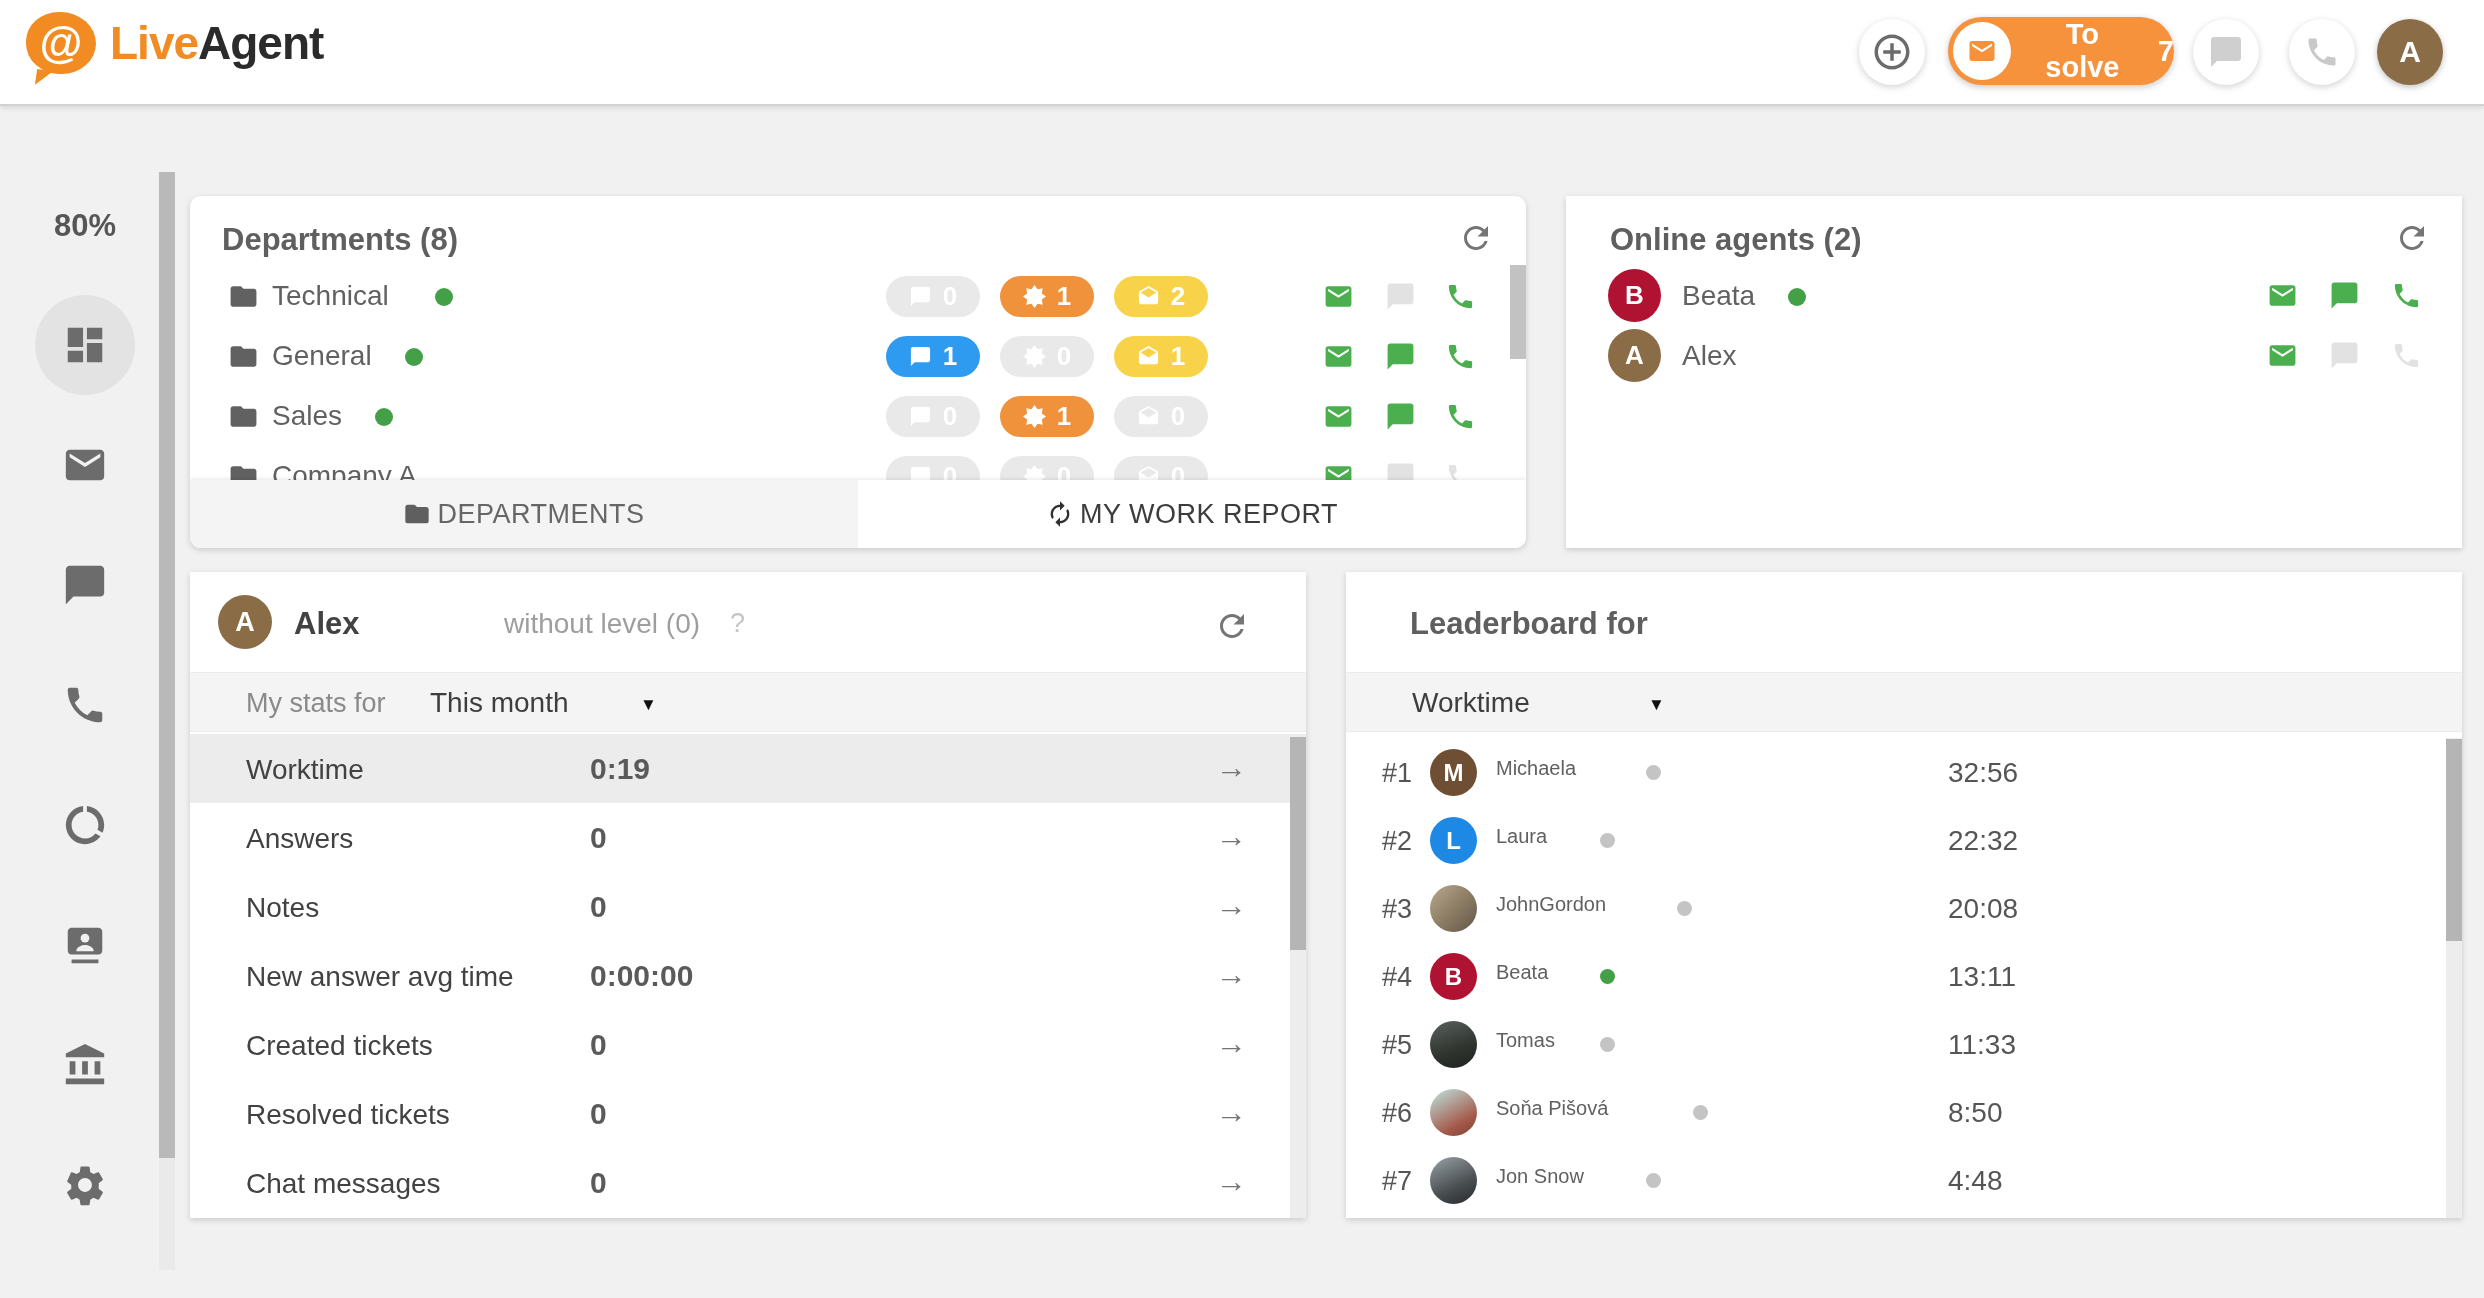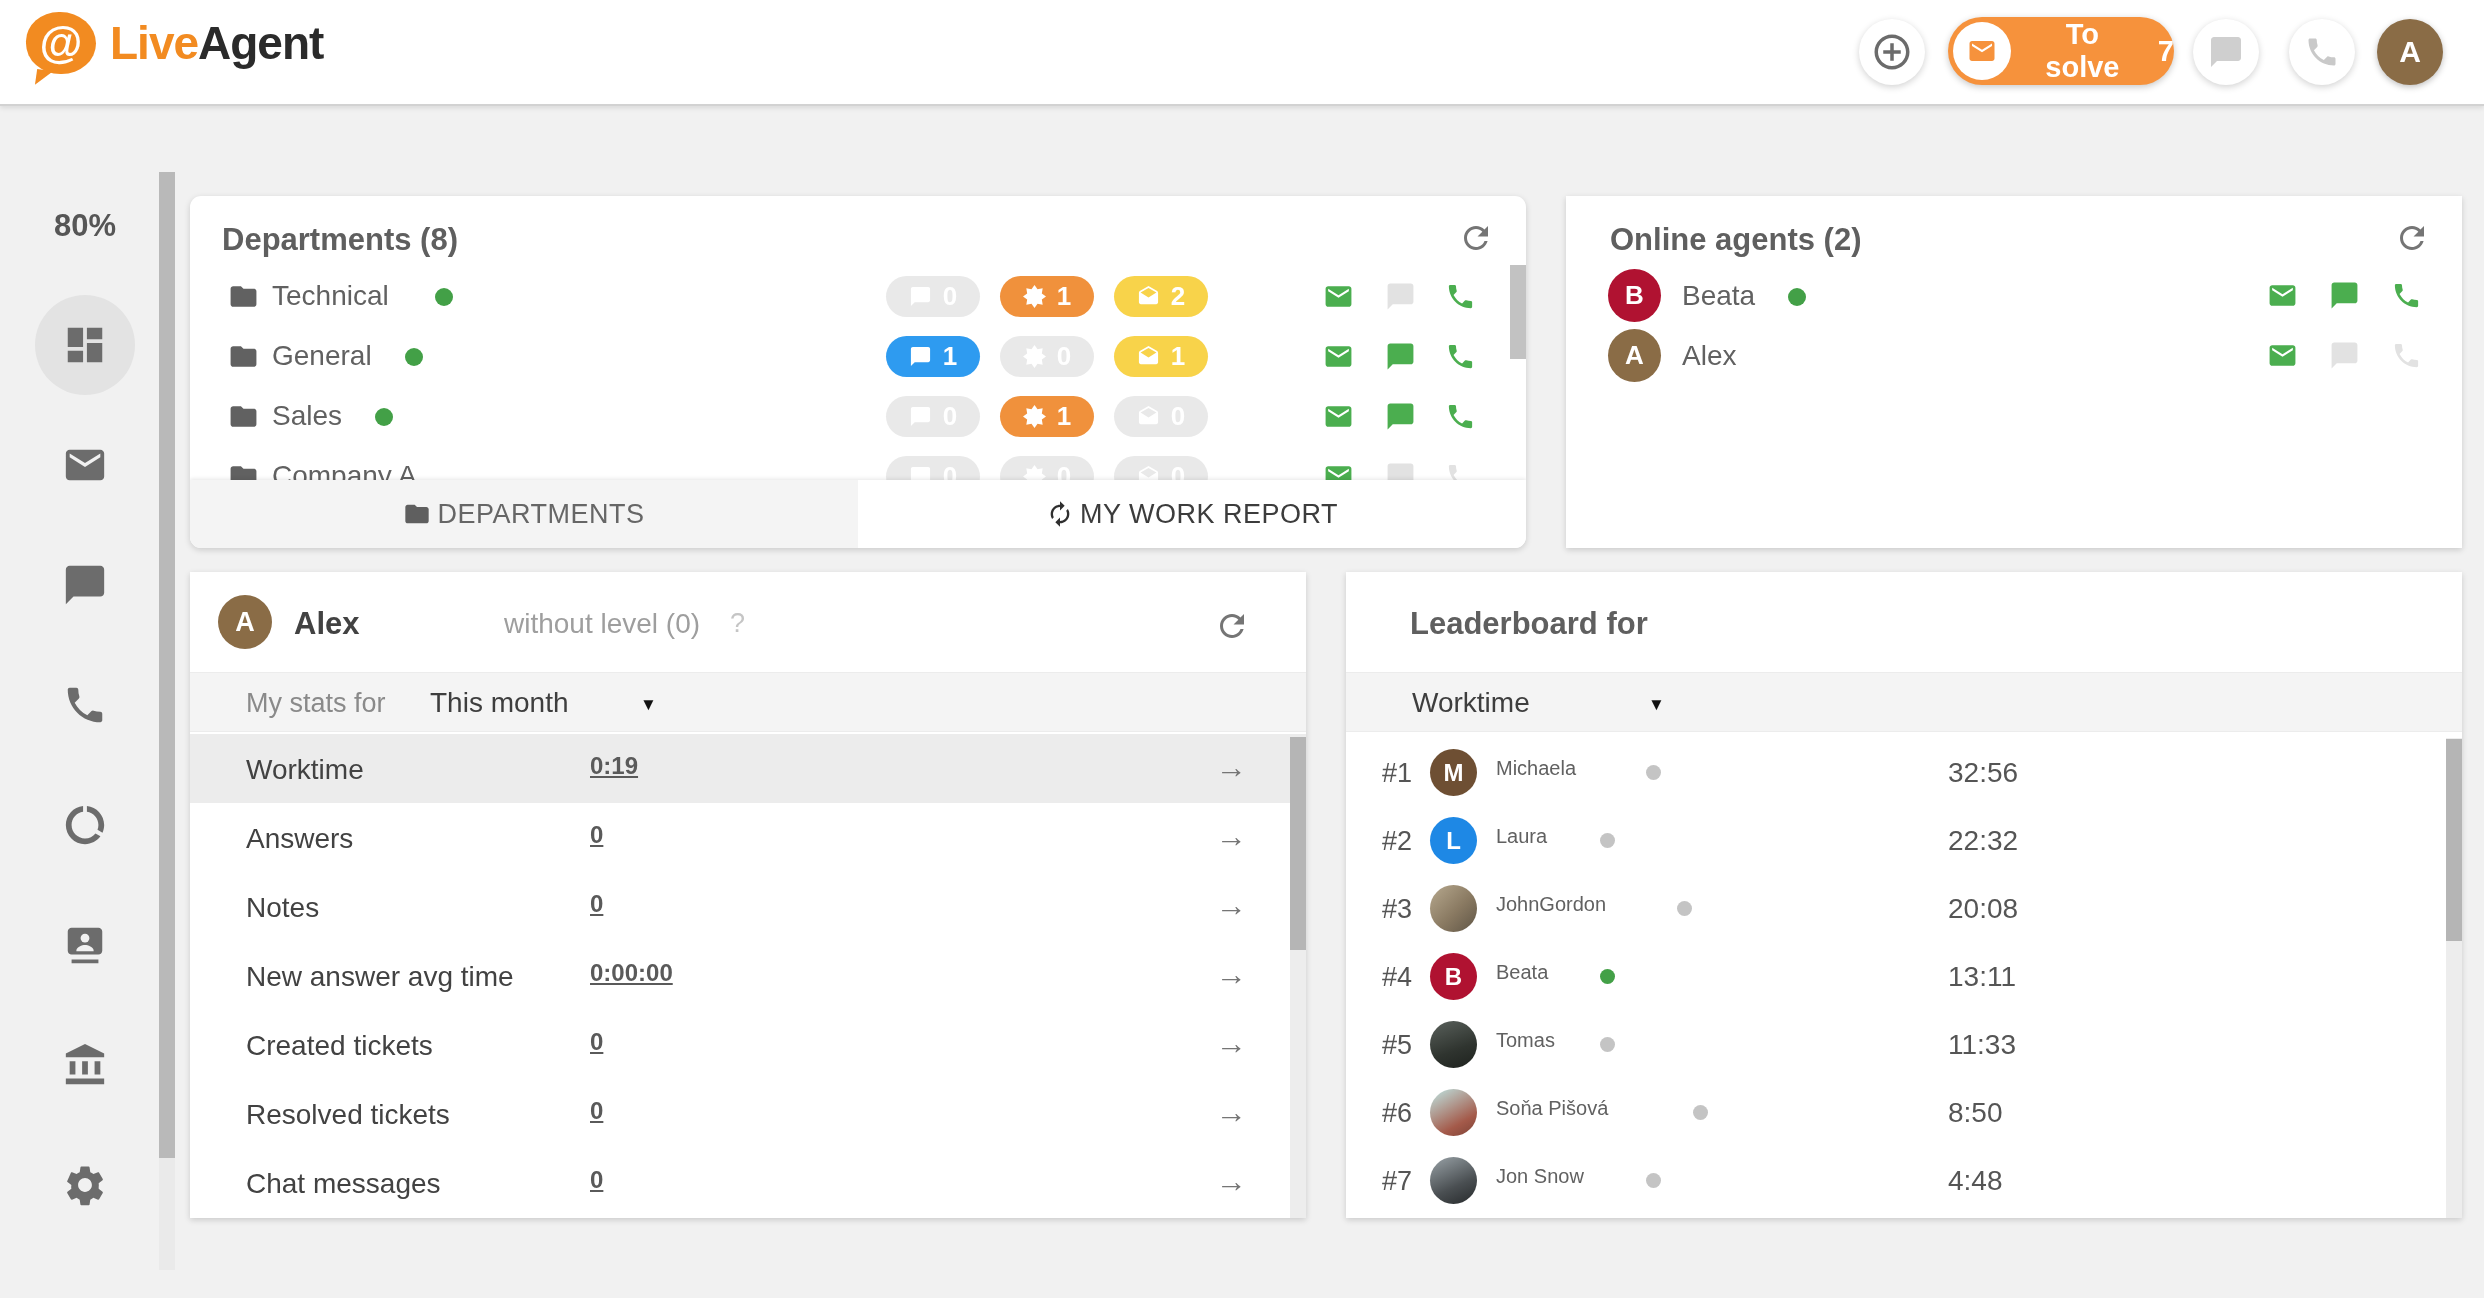--- a/index.html
+++ b/index.html
@@ -108,21 +108,21 @@
         border-top:1px solid #ececec;border-bottom:1px solid #ececec;}
   #stats-card .band{top:100px;}
   .band-label{position:absolute;left:56px;top:15px;font-size:27px;color:#8A8A8A;}
   .band-value{position:absolute;top:14px;font-size:28px;color:var(--txt-dark);cursor:pointer;}
   #stats-card .band-value{left:216px;margin-left:24px;}
   .caret{position:absolute;top:22px;font-size:17px;color:#111;cursor:pointer;}
   #stats-card .caret{left:450px;}
   .stat-row{position:absolute;left:0;width:1116px;height:69px;}
   .stat-row.hl{background:#ececec;}
   .stat-label{position:absolute;left:56px;top:20px;font-size:28px;color:#424242;}
-  .stat-value{position:absolute;left:400px;top:18px;font-size:24px;font-weight:bold;color:var(--txt-val);text-decoration:underline;}
+  .stat-value{position:absolute;left:400px;top:18px;font-size:30px;font-weight:bold;color:var(--txt-val);}
   .stat-arrow{position:absolute;left:1026px;top:16px;font-size:31px;color:#757575;cursor:pointer;}
   .v-sb{position:absolute;width:16px;background:#ededed;}
   #stats-card .v-sb{left:1100px;top:164px;height:482px;}
   #stats-card .v-sb .thumb{position:absolute;left:0;top:1px;width:16px;height:213px;background:#b5b5b5;}
 
   
   #board-card .card-title{left:64px;top:34px;}
   #board-card .band{top:100px;}
   #board-card .band-value{left:66px;}
   #board-card .caret{left:302px;}

